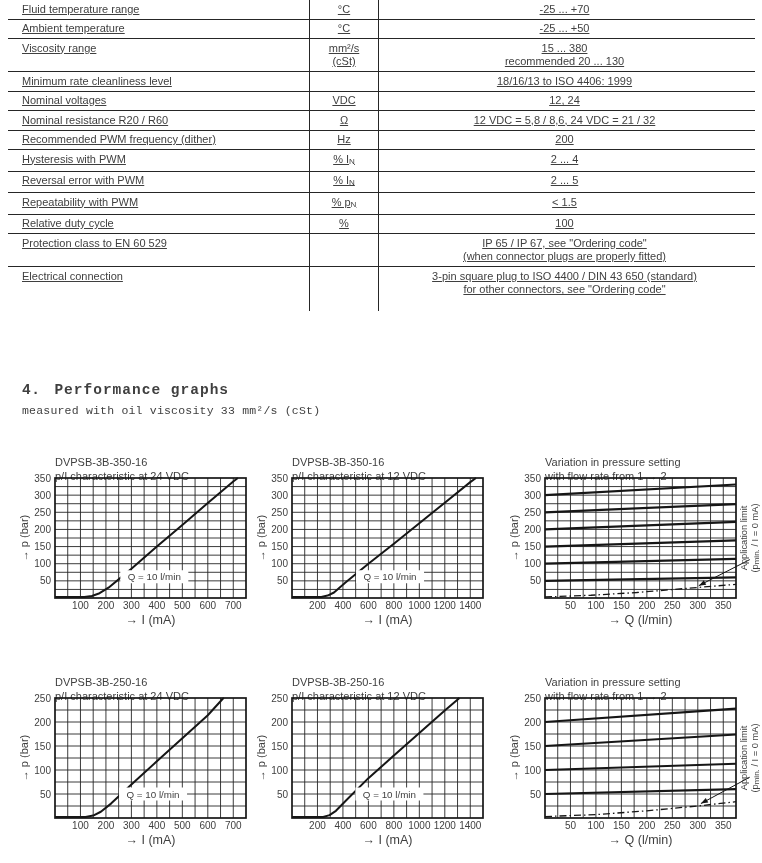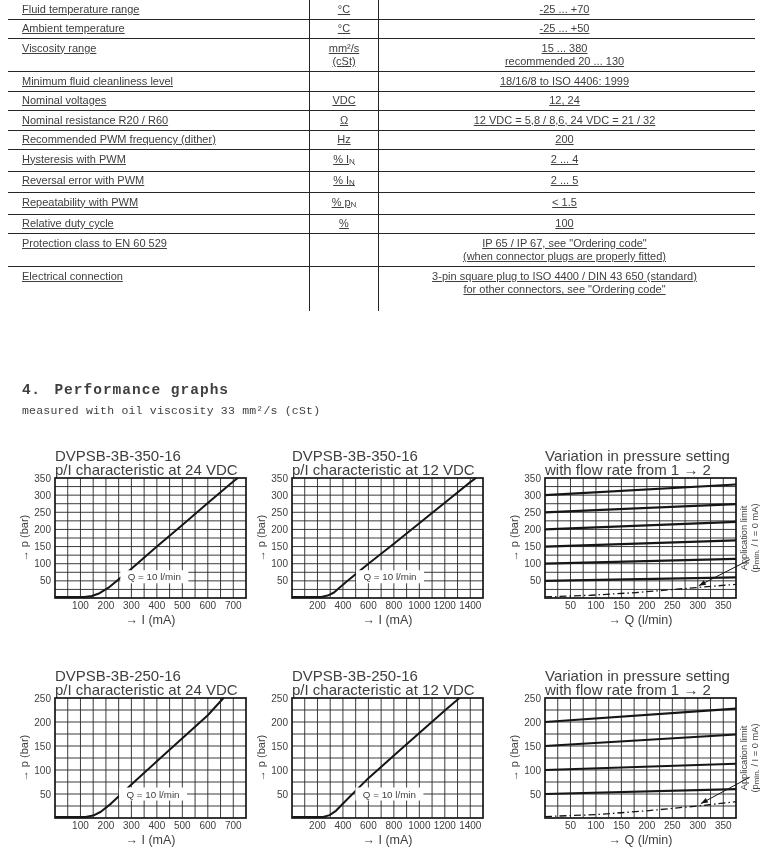--- a/index.html
+++ b/index.html
@@ -17,21 +17,21 @@
             text-align:center;width:68px;padding-left:2px;padding-right:2px;}
   td.c-value{text-align:center;padding-right:5px !important;}
   .sub{font-size:8px;vertical-align:-1px;}
   
   #section-heading{position:absolute;left:22px;top:381px;font-family:Liberation Mono, monospace;}
   #section-heading .h-num{font-weight:bold;font-size:14.5px;letter-spacing:.5px;margin-right:14px;}
   #section-heading .h-title{font-weight:bold;font-size:14.5px;letter-spacing:1px;}
   #section-heading .h-sub{font-size:11.5px;margin-top:5px;letter-spacing:.2px;}
   
   .graph{position:absolute;width:250px;height:195px;}
-  .g-title{position:absolute;left:37px;top:6px;font-size:15px;line-height:14px;white-space:nowrap;}
+  .g-title{position:absolute;left:37px;top:12px;font-size:11px;line-height:14px;white-space:nowrap;}
   .ylab-box,.sidelab-box{position:absolute;}
   .rot{position:absolute;transform-origin:0 0;transform:rotate(-90deg) translateX(-120px);
        width:120px;text-align:center;white-space:nowrap;}
   .ylab-box .rot{font-size:11px;}
   .sidelab-box .rot{font-size:9.3px;line-height:10.5px;}
   .ytick{position:absolute;right:2px;font-size:10px;line-height:11px;}
   .yticks{position:absolute;left:12px;top:35px;width:23px;height:120px;}
   .xtick{position:absolute;top:157px;font-size:10px;transform:translateX(-50%);white-space:nowrap;}
   .g-xlabel{position:absolute;left:37px;width:191px;top:170px;text-align:center;font-size:12.5px;}
   .plot-svg{position:absolute;left:37px;top:35px;overflow:visible;}
@@ -66,24 +66,24 @@
           <td class="c-unit">
             <div><span>mm²/s</span></div>
             <div><span>(cSt)</span></div>
           </td>
           <td class="c-value">
             <div>15 ... 380</div>
             <div>recommended 20 ... 130</div>
           </td>
         </tr>
         <tr>
-          <td class="c-label">Minimum fluid cleanliness level</td>
+          <td class="c-label">Minimum rate cleanliness level</td>
           <td class="c-unit"></td>
           <td class="c-value">
-            <div>18/16/8 to ISO 4406: 1999</div>
+            <div>18/16/13 to ISO 4406: 1999</div>
           </td>
         </tr>
         <tr>
           <td class="c-label">Nominal voltages</td>
           <td class="c-unit">
             <div><span>VDC</span></div>
           </td>
           <td class="c-value">
             <div>12, 24</div>
           </td>

